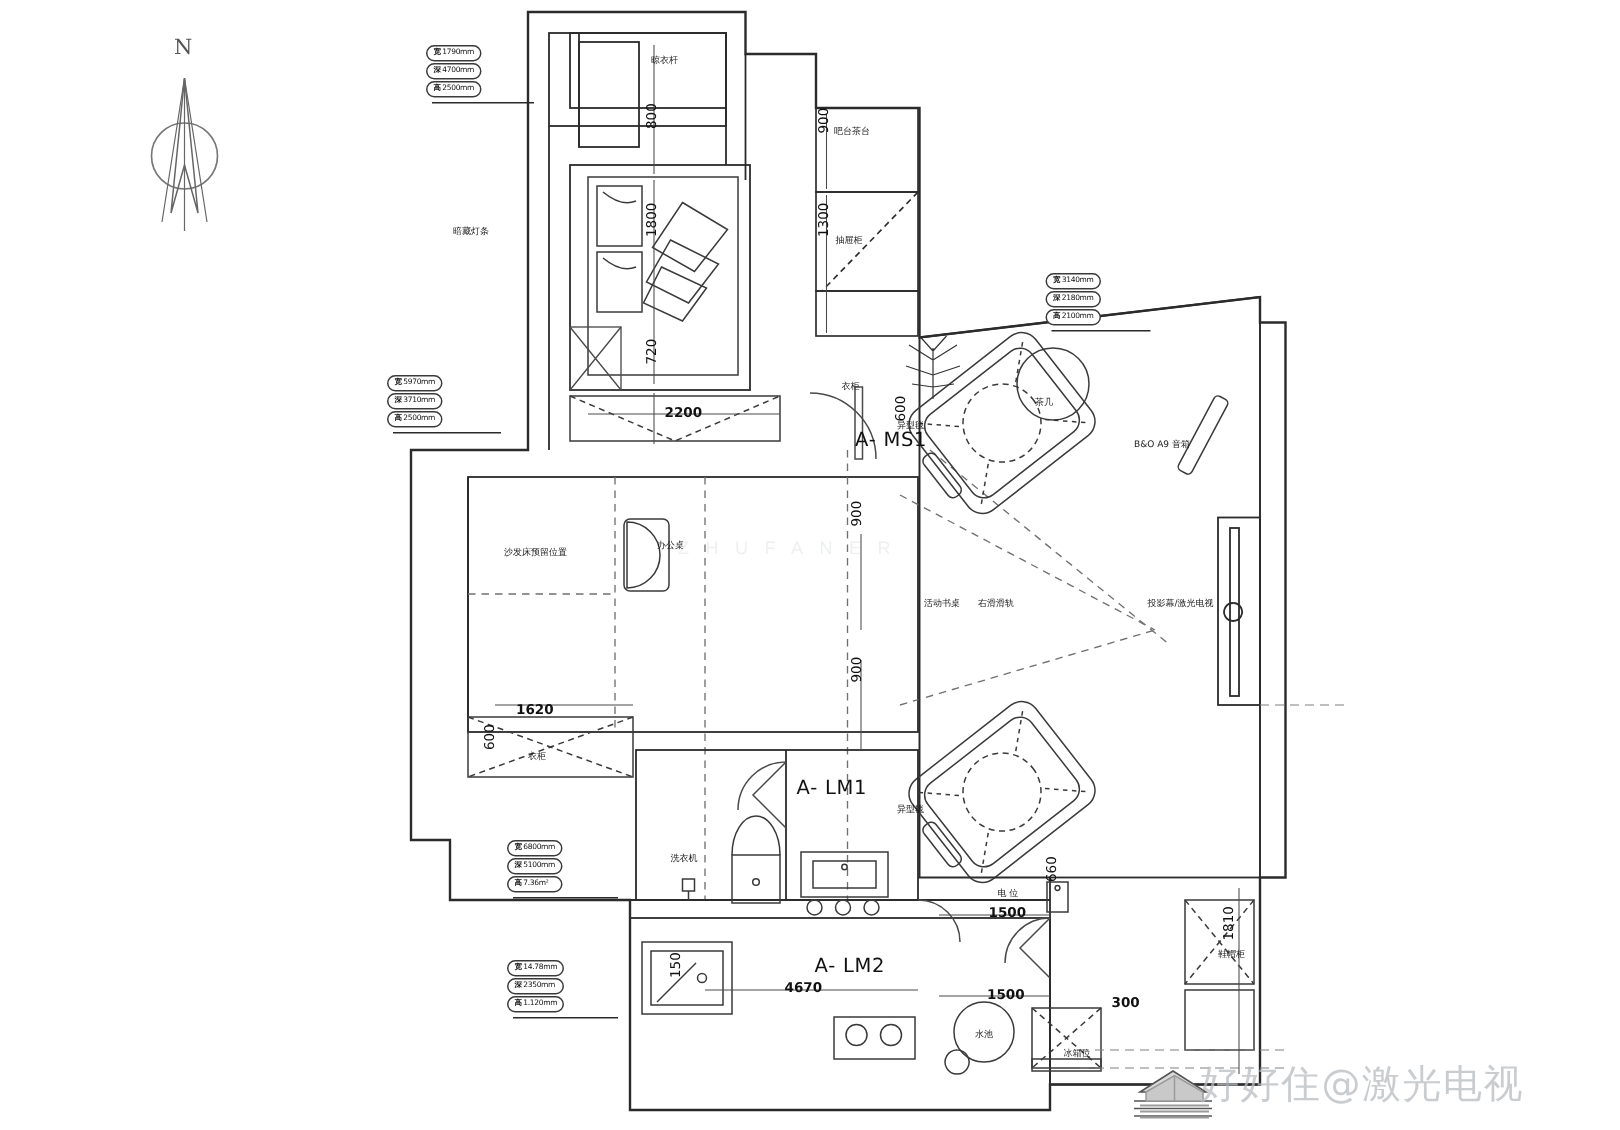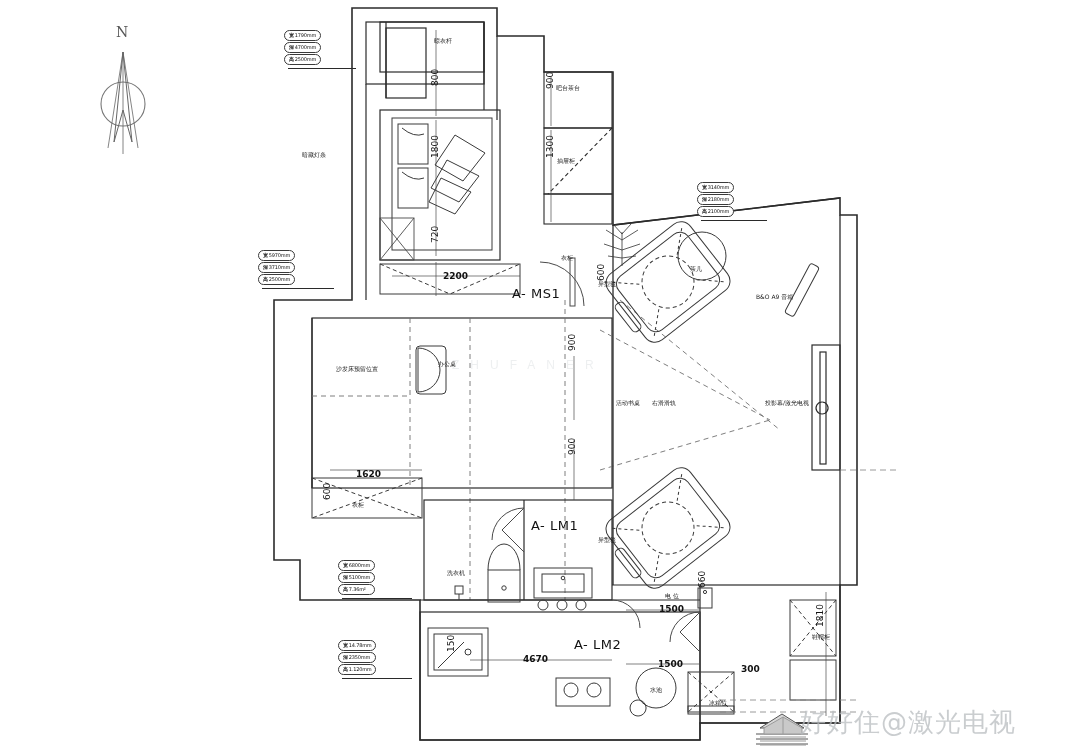--- a/index.html
+++ b/index.html
@@ -368,35 +368,35 @@
     <div class="lbl" style="left: 690px; top: 266px;">茶几</div>
     <div class="lbl" style="left: 598px; top: 281px;">异型毯</div>
     <div class="lbl" style="left: 598px; top: 537px;">异型毯</div>
     <div class="lbl" style="left: 447px; top: 570px;">洗衣机</div>
     <div class="lbl" style="left: 650px; top: 687px;">水池</div>
     <div class="lbl" style="left: 709px; top: 700px;">冰箱位</div>
     <div class="lbl" style="left: 812px; top: 634px;">鞋帽柜</div>
     <div class="lbl" style="left: 665px; top: 593px;">电 位</div>
   </div>
 <div id="codes-layer">
-    <div class="lbl-lg" style="left: 512px; top: 286px;">A- MS1</div>
+    <div class="lbl-lg" style="left: 570px; top: 286px;">A- MS1</div>
     <div class="lbl-lg" style="left: 531px; top: 518px;">A- LM1</div>
-    <div class="lbl-lg" style="left: 574px; top: 637px;">A- LM2</div>
+    <div class="lbl-lg" style="left: 543px; top: 637px;">A- LM2</div>
   </div>
 <div id="dims-layer">
     <div class="dim-v" style="left: 430px; top: 86px;">800</div>
     <div class="dim-v" style="left: 430px; top: 158px;">1800</div>
     <div class="dim-v" style="left: 430px; top: 243px;">720</div>
     <div class="dim-v" style="left: 545px; top: 89px;">900</div>
     <div class="dim-v" style="left: 545px; top: 158px;">1300</div>
     <div class="dim" style="left: 443px; top: 271px;">2200</div>
     <div class="dim-v" style="left: 596px; top: 281px;">600</div>
     <div class="dim-v" style="left: 567px; top: 351px;">900</div>
     <div class="dim-v" style="left: 567px; top: 455px;">900</div>
-    <div class="dim" style="left: 356px; top: 469px;">1620</div>
+    <div class="dim" style="left: 344px; top: 469px;">1620</div>
     <div class="dim-v" style="left: 322px; top: 500px;">600</div>
     <div class="dim" style="left: 523px; top: 654px;">4670</div>
     <div class="dim" style="left: 659px; top: 604px;">1500</div>
     <div class="dim-v" style="left: 697px; top: 588px;">660</div>
     <div class="dim" style="left: 658px; top: 659px;">1500</div>
     <div class="dim" style="left: 741px; top: 664px; text-align: right;">300</div>
     <div class="dim-v" style="left: 815px; top: 627px;">1810</div>
     <div class="dim-v" style="left: 446px; top: 652px;">150</div>
   </div>
 

